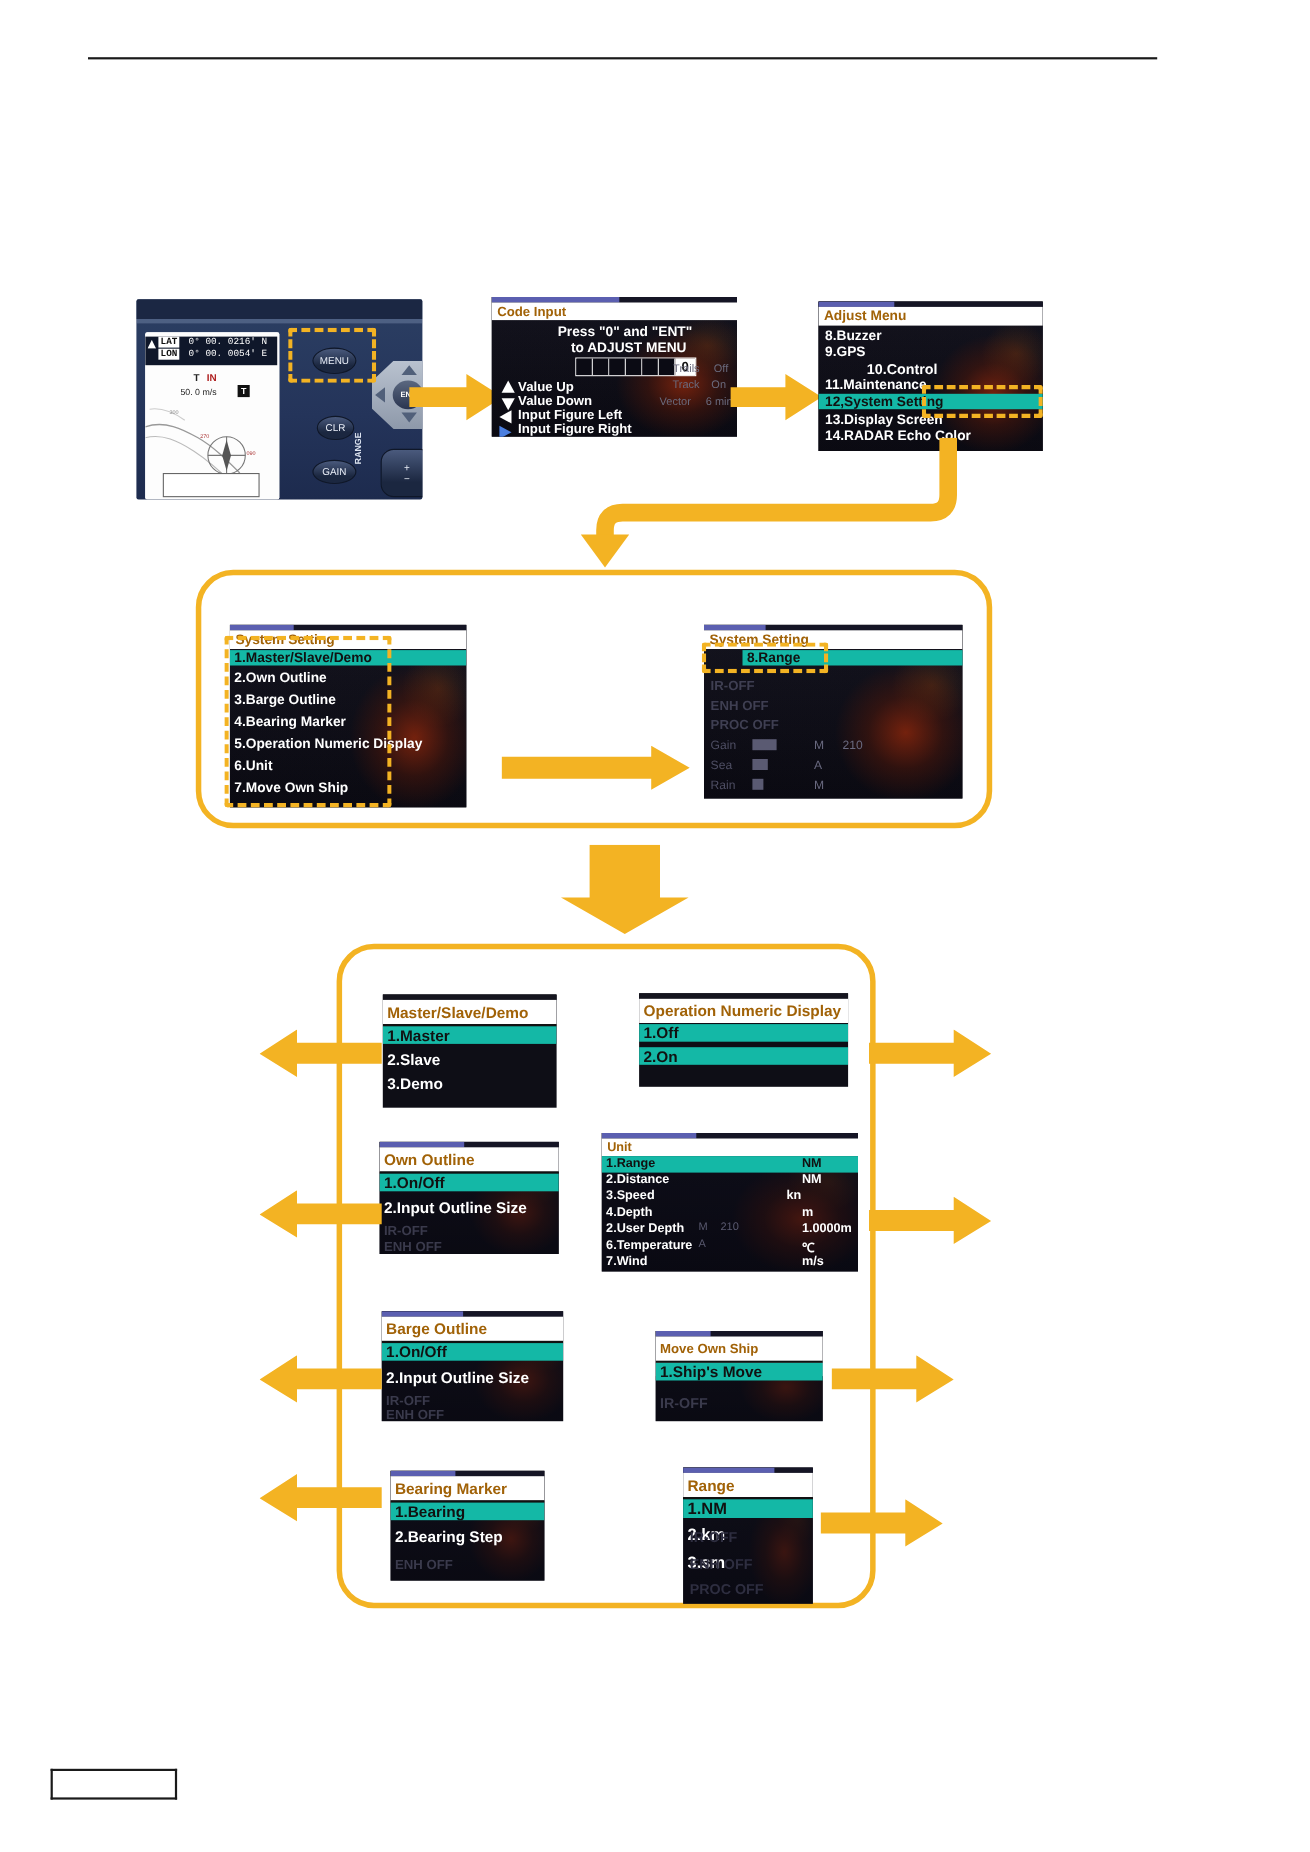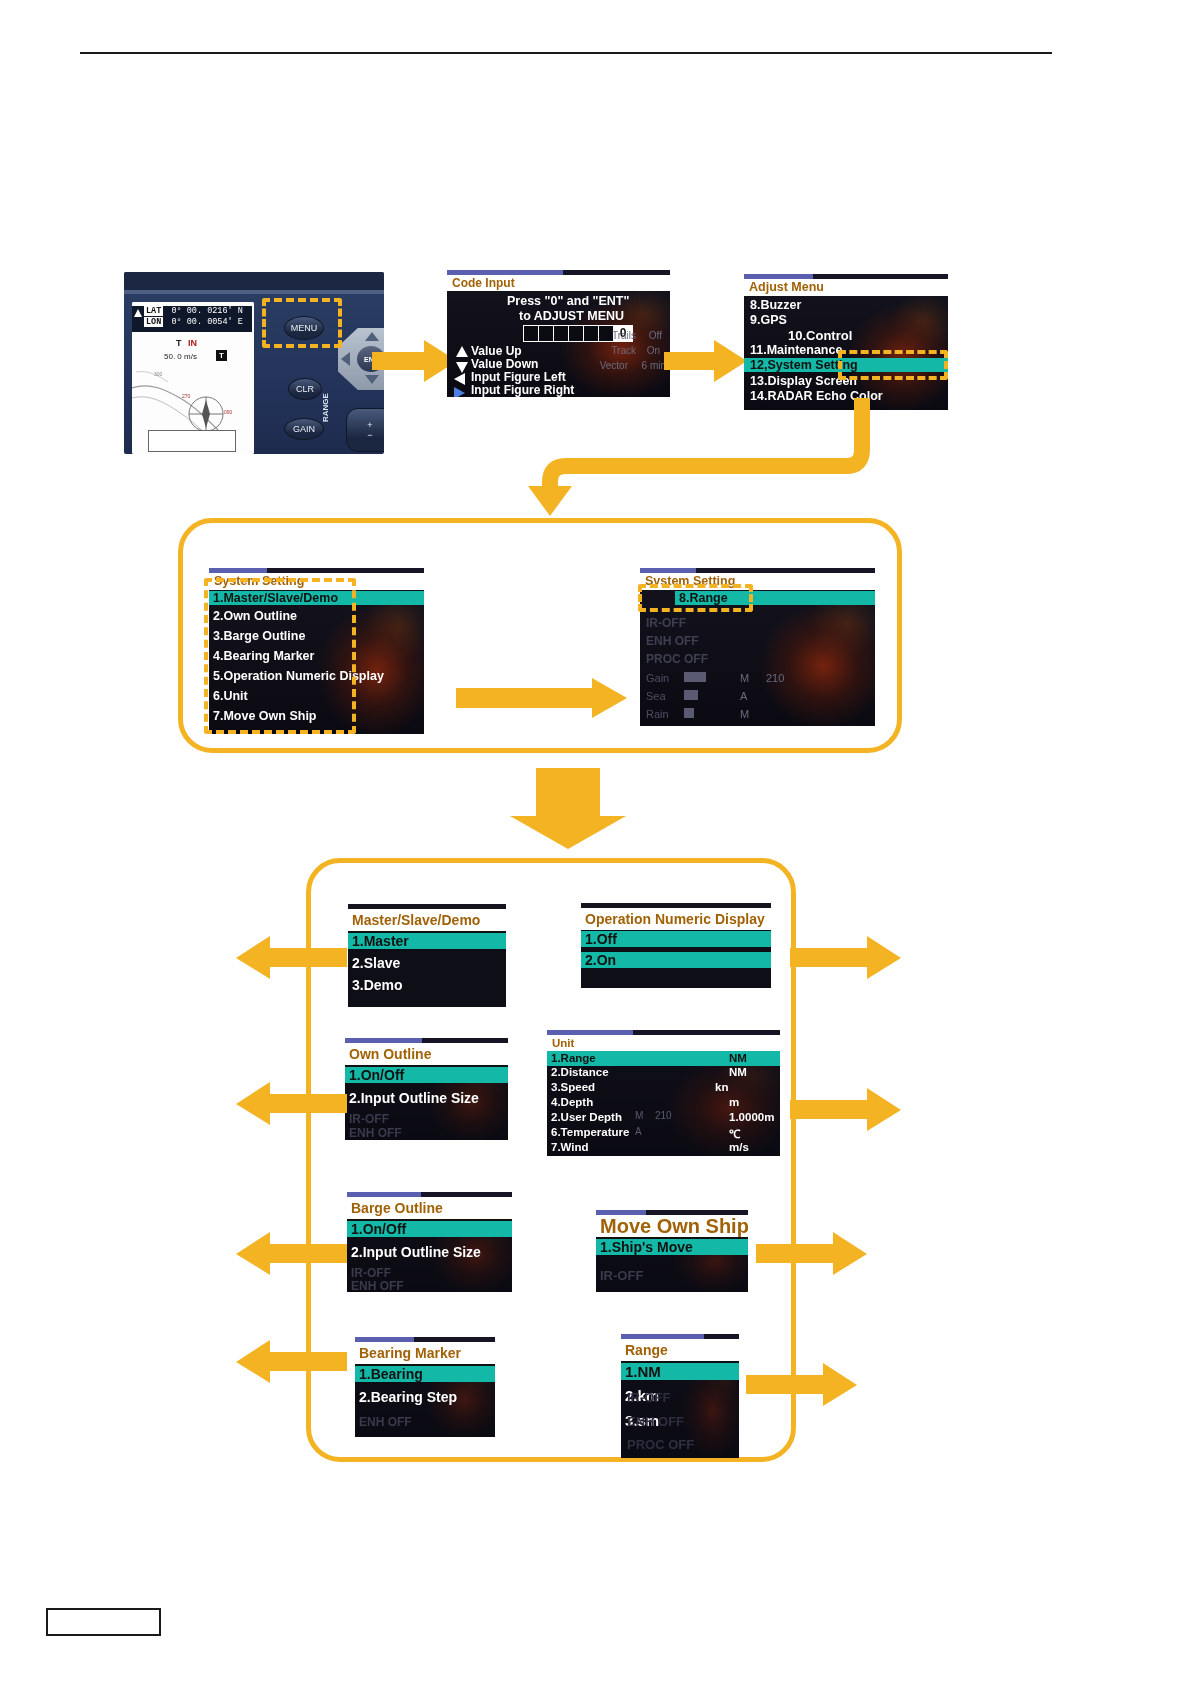--- a/index.html
+++ b/index.html
@@ -433,21 +433,21 @@
 </div>
 <svg class="arrow-r" style="left:790px; top:1088px;" width="112" height="44">
   <path class="amber" d="M0 12 L77 12 L77 0 L111 22 L77 43 L77 31 L0 31 Z"></path>
 </svg>
 
 <div class="lcd" style="left:596px; top:1210px; width:152px; height:82px;">
   <div class="radarbg" style="opacity:.45;"></div>
   <div class="topbar">
       <i style="width:33%"></i>
     </div>
-  <div class="title" style="top:5px; height:36px; line-height:22px; font-size:20px; padding-left:4px;">Move Own Ship</div>
+  <div class="title" style="top:5px; height:36px; line-height:22px; font-size:12px; padding-left:4px;">Move Own Ship</div>
   <div style="position:absolute;left:0;top:27px;width:100%;height:2px;background:#111;"></div>
   <div class="lcd-row sel" style="left:0; top:29px; width:100%; padding-left:4px; font-size:14px;">1.Ship's Move</div>
   <div style="position:absolute;left:4px;top:58px;color:#3a3a4c;font-size:13px;font-weight:bold;">IR-OFF</div>
 </div>
 <svg class="arrow-r" style="left:756px; top:1232px;" width="112" height="44">
   <path class="amber" d="M0 12 L77 12 L77 0 L111 22 L77 43 L77 31 L0 31 Z"></path>
 </svg>
 
 <div class="lcd" style="left:621px; top:1334px; width:118px; height:124px;">
   <div class="radarbg" style="opacity:.45;"></div>

